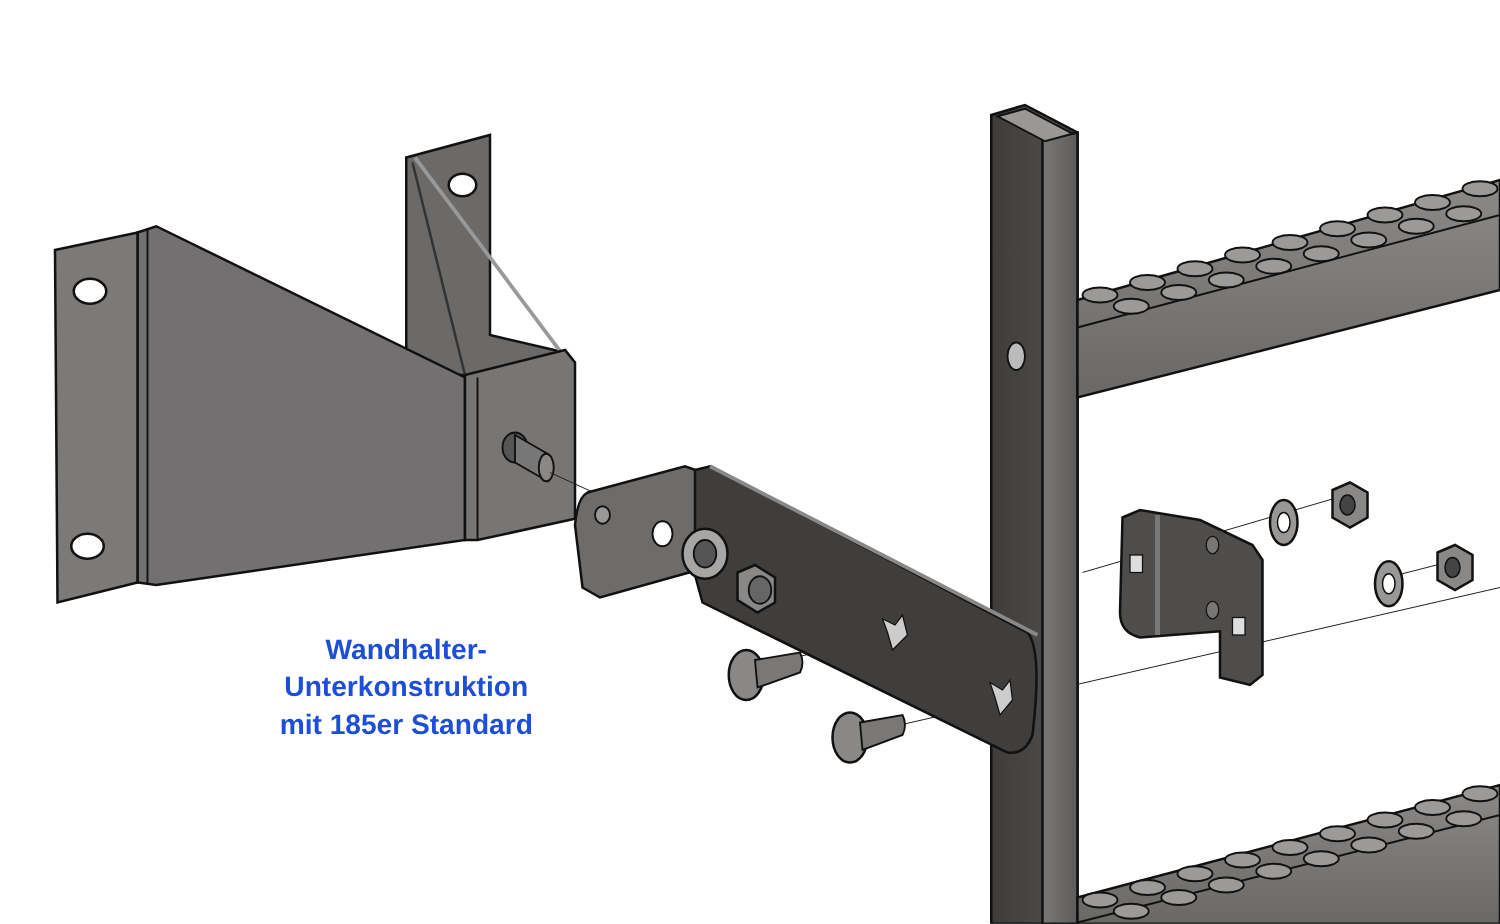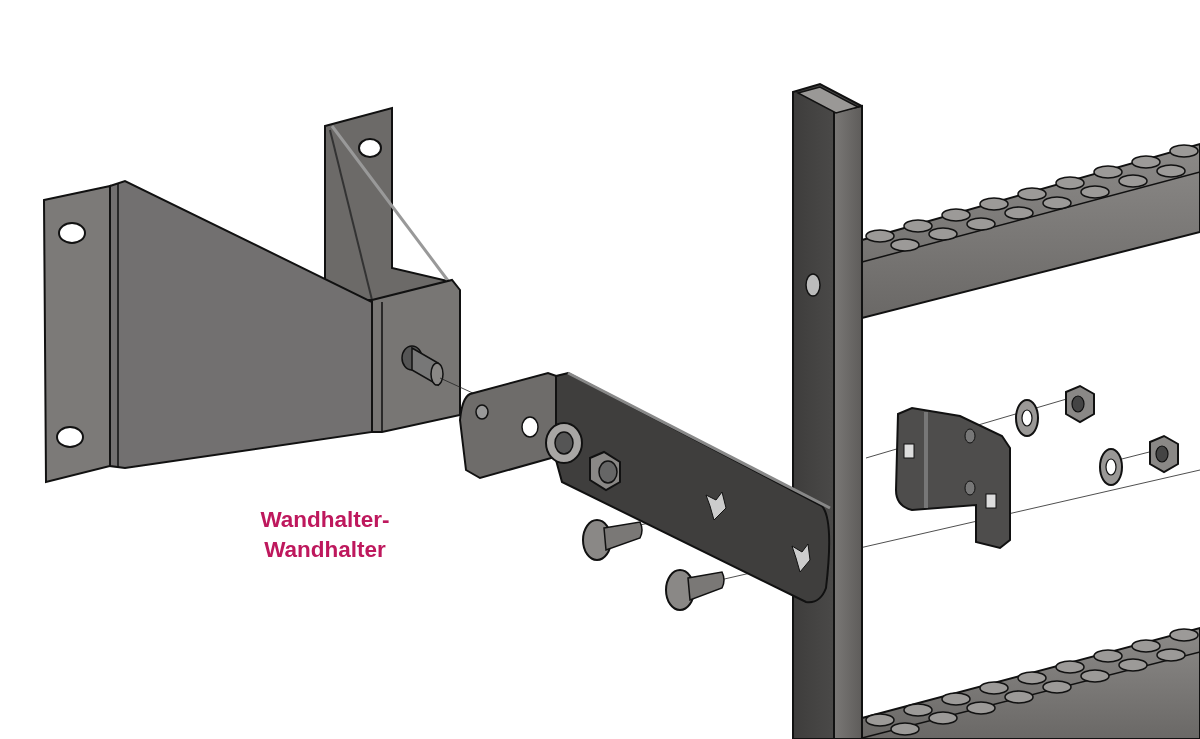--- a/index.html
+++ b/index.html
@@ -1,18 +1,18 @@
 <!DOCTYPE html>
 <html><head>
 <meta charset="utf-8">
 <style>
   html,body{margin:0;padding:0;background:#ffffff;}
   body{width:1200px;height:739px;position:relative;overflow:hidden;font-family:"Liberation Sans",sans-serif;}
   #drawing{position:absolute;left:0;top:0;width:1200px;height:739px;}
-  .caption{position:absolute;left:180px;top:505px;width:290px;text-align:center;font-family:"Liberation Sans",sans-serif;font-weight:bold;font-size:22.5px;line-height:30px;color:#be185d;}
+  .caption{position:absolute;left:180px;top:505px;width:290px;text-align:center;font-family:"Liberation Sans",sans-serif;font-weight:bold;font-size:22.5px;line-height:30px;color:#1d4ed8;}
   .caption div{white-space:nowrap;}
 </style>
 </head>
 <body>
 
 <svg id="drawing" viewBox="0 0 1200 739" xmlns="http://www.w3.org/2000/svg">
   <defs>
     <linearGradient id="gPost" x1="0" x2="1" y1="0" y2="0">
       <stop offset="0" stop-color="#3e3d3c"></stop>
         <stop offset="0.7" stop-color="#4c4b4a"></stop>
@@ -159,14 +159,15 @@
       <ellipse cx="1111" cy="467" rx="5" ry="8" fill="#fff" stroke="#111" stroke-width="1.2"></ellipse>
     </g>
   <g>
       <path d="M1150,442 L1164,436 L1178,444 L1178,464 L1164,472 L1150,464 Z" fill="#8a8886" stroke="#111" stroke-width="2"></path>
       <ellipse cx="1162" cy="454" rx="6" ry="8" fill="#444" stroke="#111" stroke-width="1.2"></ellipse>
     </g>
 </svg>
 
 <div class="caption">
   <div>Wandhalter-</div>
-  <div>Wandhalter</div>
+  <div>Unterkonstruktion</div>
+  <div>mit 185er Standard</div>
 </div>
 
 </body></html>

